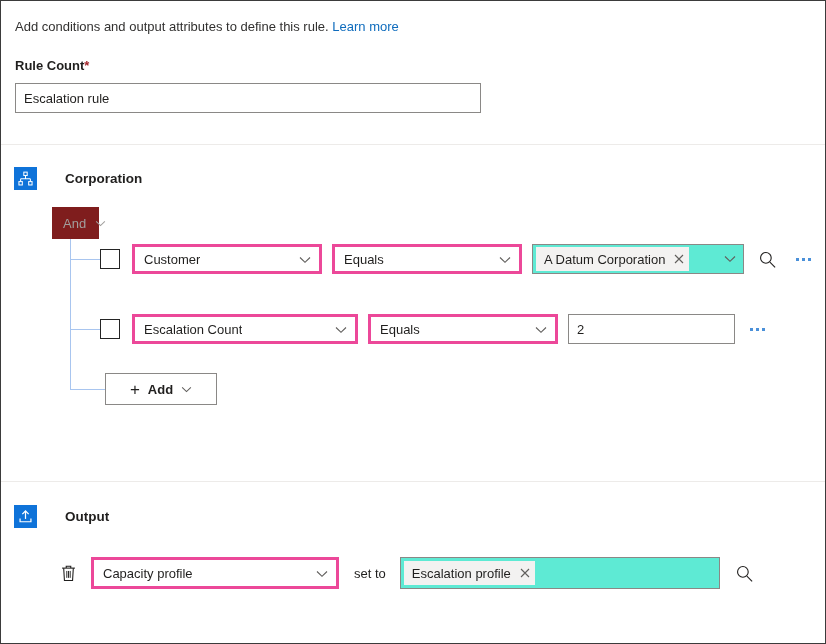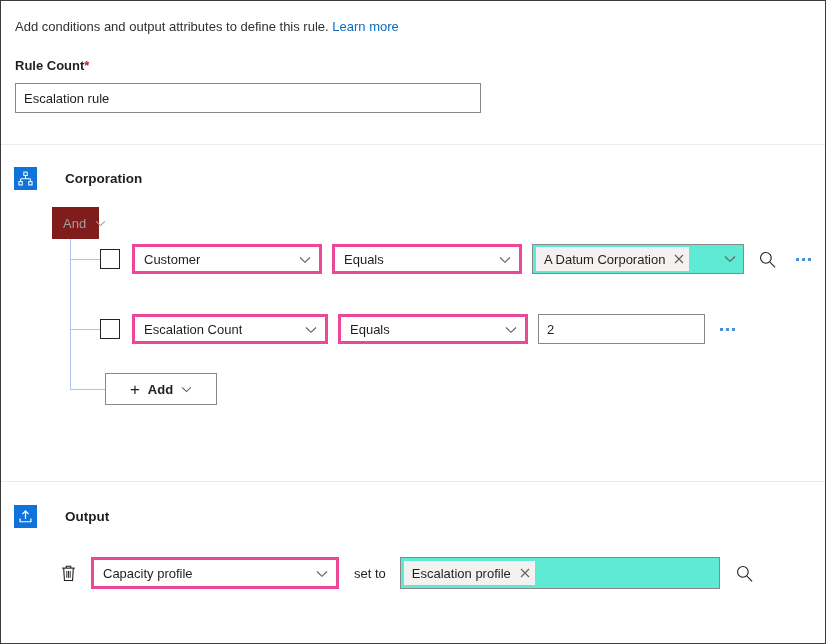--- a/index.html
+++ b/index.html
@@ -364,21 +364,21 @@
         <span class="ellipsis" style="margin-left:16px;">
           <i></i>
           <i></i>
           <i></i>
         </span>
       </div>
 
       <div class="cond-row" style="top:107px;">
         <div class="cb"></div>
 
-        <div class="select" style="width:196px; margin-left:12px;">
+        <div class="select" style="width:226px; margin-left:12px;">
           <span class="label">Escalation Count</span>
           <span>
             <svg width="12" height="8" viewBox="0 0 12 8" aria-hidden="true">
               <path d="M1 1.5 L6 6.3 L11 1.5" fill="none" stroke="#605e5c" stroke-width="1.1"></path>
             </svg>
           </span>
         </div>
 
         <div class="select" style="width:190px; margin-left:10px;">
           <span class="label">Equals</span>

